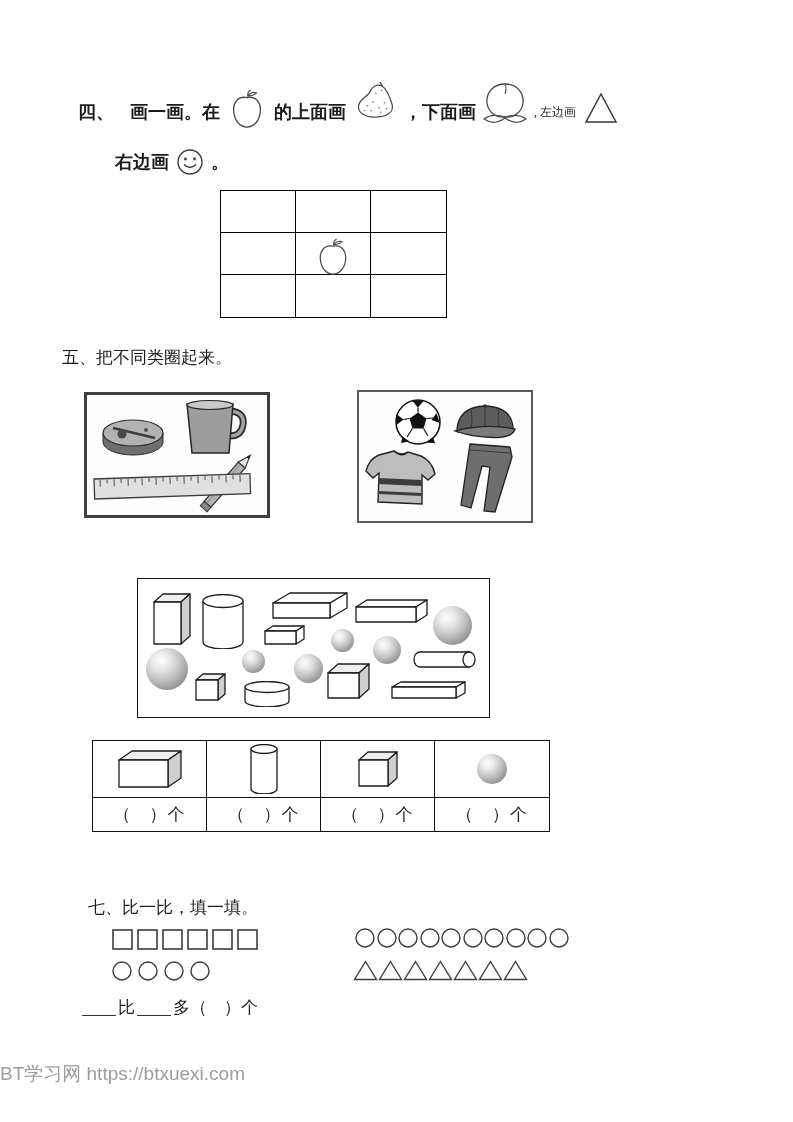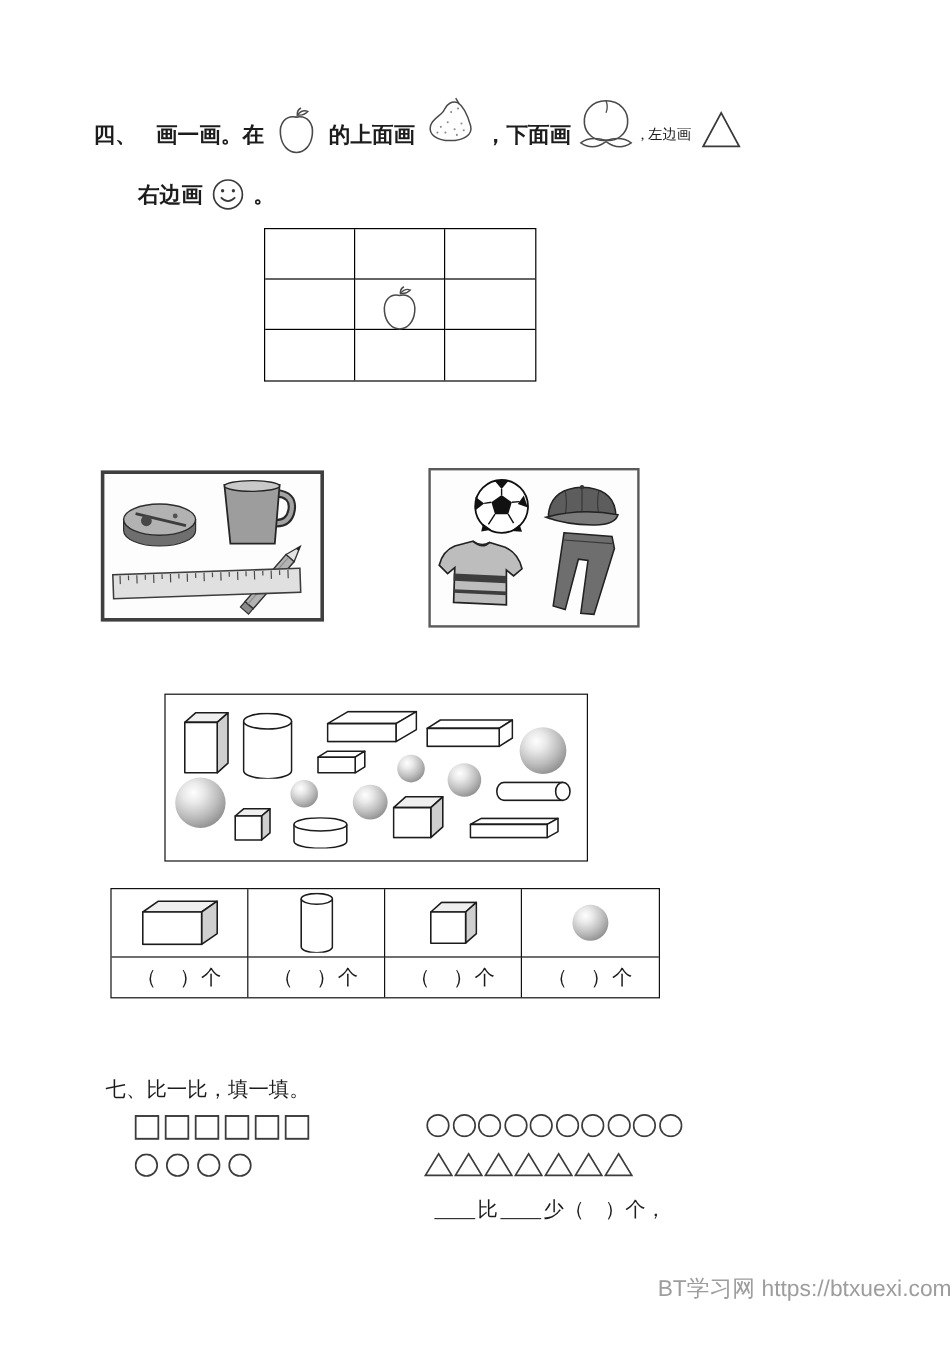--- a/index.html
+++ b/index.html
@@ -30,21 +30,21 @@
                   display:flex;align-items:center;justify-content:center;}
   .q6table .tcell:nth-child(4n){border-right:none;}
   .q6table .tcell:nth-child(n+5){border-bottom:none;}
   .tlabel{font-size:17px;letter-spacing:1px;}
   
   .shape-row{display:flex;align-items:center;}
   .ans-line{font-size:17px;white-space:nowrap;}
   .blank{display:inline-block;width:34px;height:1em;border-bottom:1.5px solid #333;
          margin:0 2px;vertical-align:-3px;}
   
-  .footer{width:100%;text-align:right;color:#9d9d9d;font-size:19px;
+  .footer{width:100%;text-align:left;color:#9d9d9d;font-size:19px;
           font-family:"Liberation Sans",sans-serif;}
 </style>
 </head>
 <body>
 
 <div class="page">
 
   <div class="abs bold-line" style="left:78px;top:86px;height:52px;">
     <span style="margin-right:16px;">四、</span>
     <span>画一画。在</span>
@@ -117,20 +117,21 @@
           <path d="M20,10 C10,8 5,16 6,25 C7,35 13,41 20,41 C27,41 33,35 34,25 C35,16 30,8 20,10 Z" fill="none" stroke="#4a4a4a" stroke-width="1.4"></path>
         </svg>
       </span>
     </div>
     <div class="cell"></div>
     <div class="cell"></div>
     <div class="cell"></div>
     <div class="cell"></div>
   </div>
 
+  <div class="abs sec-title" style="left:62px;top:346px;">五、把不同类圈起来。</div>
 
   <div class="abs pic-box" id="q5-left-box" style="left:84px;top:392px;width:180px;height:120px;">
     <svg width="180" height="120" viewBox="0 0 180 120">
 
       <g transform="translate(14,16)">
         <path d="M2,22 v9 a30,13 0 0 0 60,0 v-9" fill="#6f6f6f" stroke="#2d2d2d" stroke-width="1"></path>
         <ellipse cx="32" cy="22" rx="30" ry="13" fill="#b2b2b2" stroke="#2d2d2d" stroke-width="1.2"></ellipse>
         <line x1="12" y1="17" x2="54" y2="27" stroke="#3d3d3d" stroke-width="2.4"></line>
         <circle cx="21" cy="23" r="4.5" fill="#474747"></circle>
         <circle cx="45" cy="19" r="2" fill="#525252"></circle>
@@ -365,19 +366,19 @@
           <polygon points="12.5,1.5 23.5,19.5 1.5,19.5" fill="none" stroke="#3c3c3c" stroke-width="1.4"></polygon>
         </svg></span>
       <span class="icon"><svg width="25" height="21">
           <polygon points="12.5,1.5 23.5,19.5 1.5,19.5" fill="none" stroke="#3c3c3c" stroke-width="1.4"></polygon>
         </svg></span>
       <span class="icon"><svg width="25" height="21">
           <polygon points="12.5,1.5 23.5,19.5 1.5,19.5" fill="none" stroke="#3c3c3c" stroke-width="1.4"></polygon>
         </svg></span>
     </div>
 
-  <div class="abs ans-line" style="left:360px;top:996px;">
-    <span class="blank"></span><span>比</span><span class="blank"></span><span>少（　）个，</span>
+  <div class="abs ans-line" style="left:80px;top:996px;">
+    <span class="blank"></span><span>比</span><span class="blank"></span><span>多（　）个</span>
   </div>
 
   <div class="abs footer" style="left:0;top:1061px;">BT学习网 https://btxuexi.com</div>
 
 </div>
 
 </body></html>

